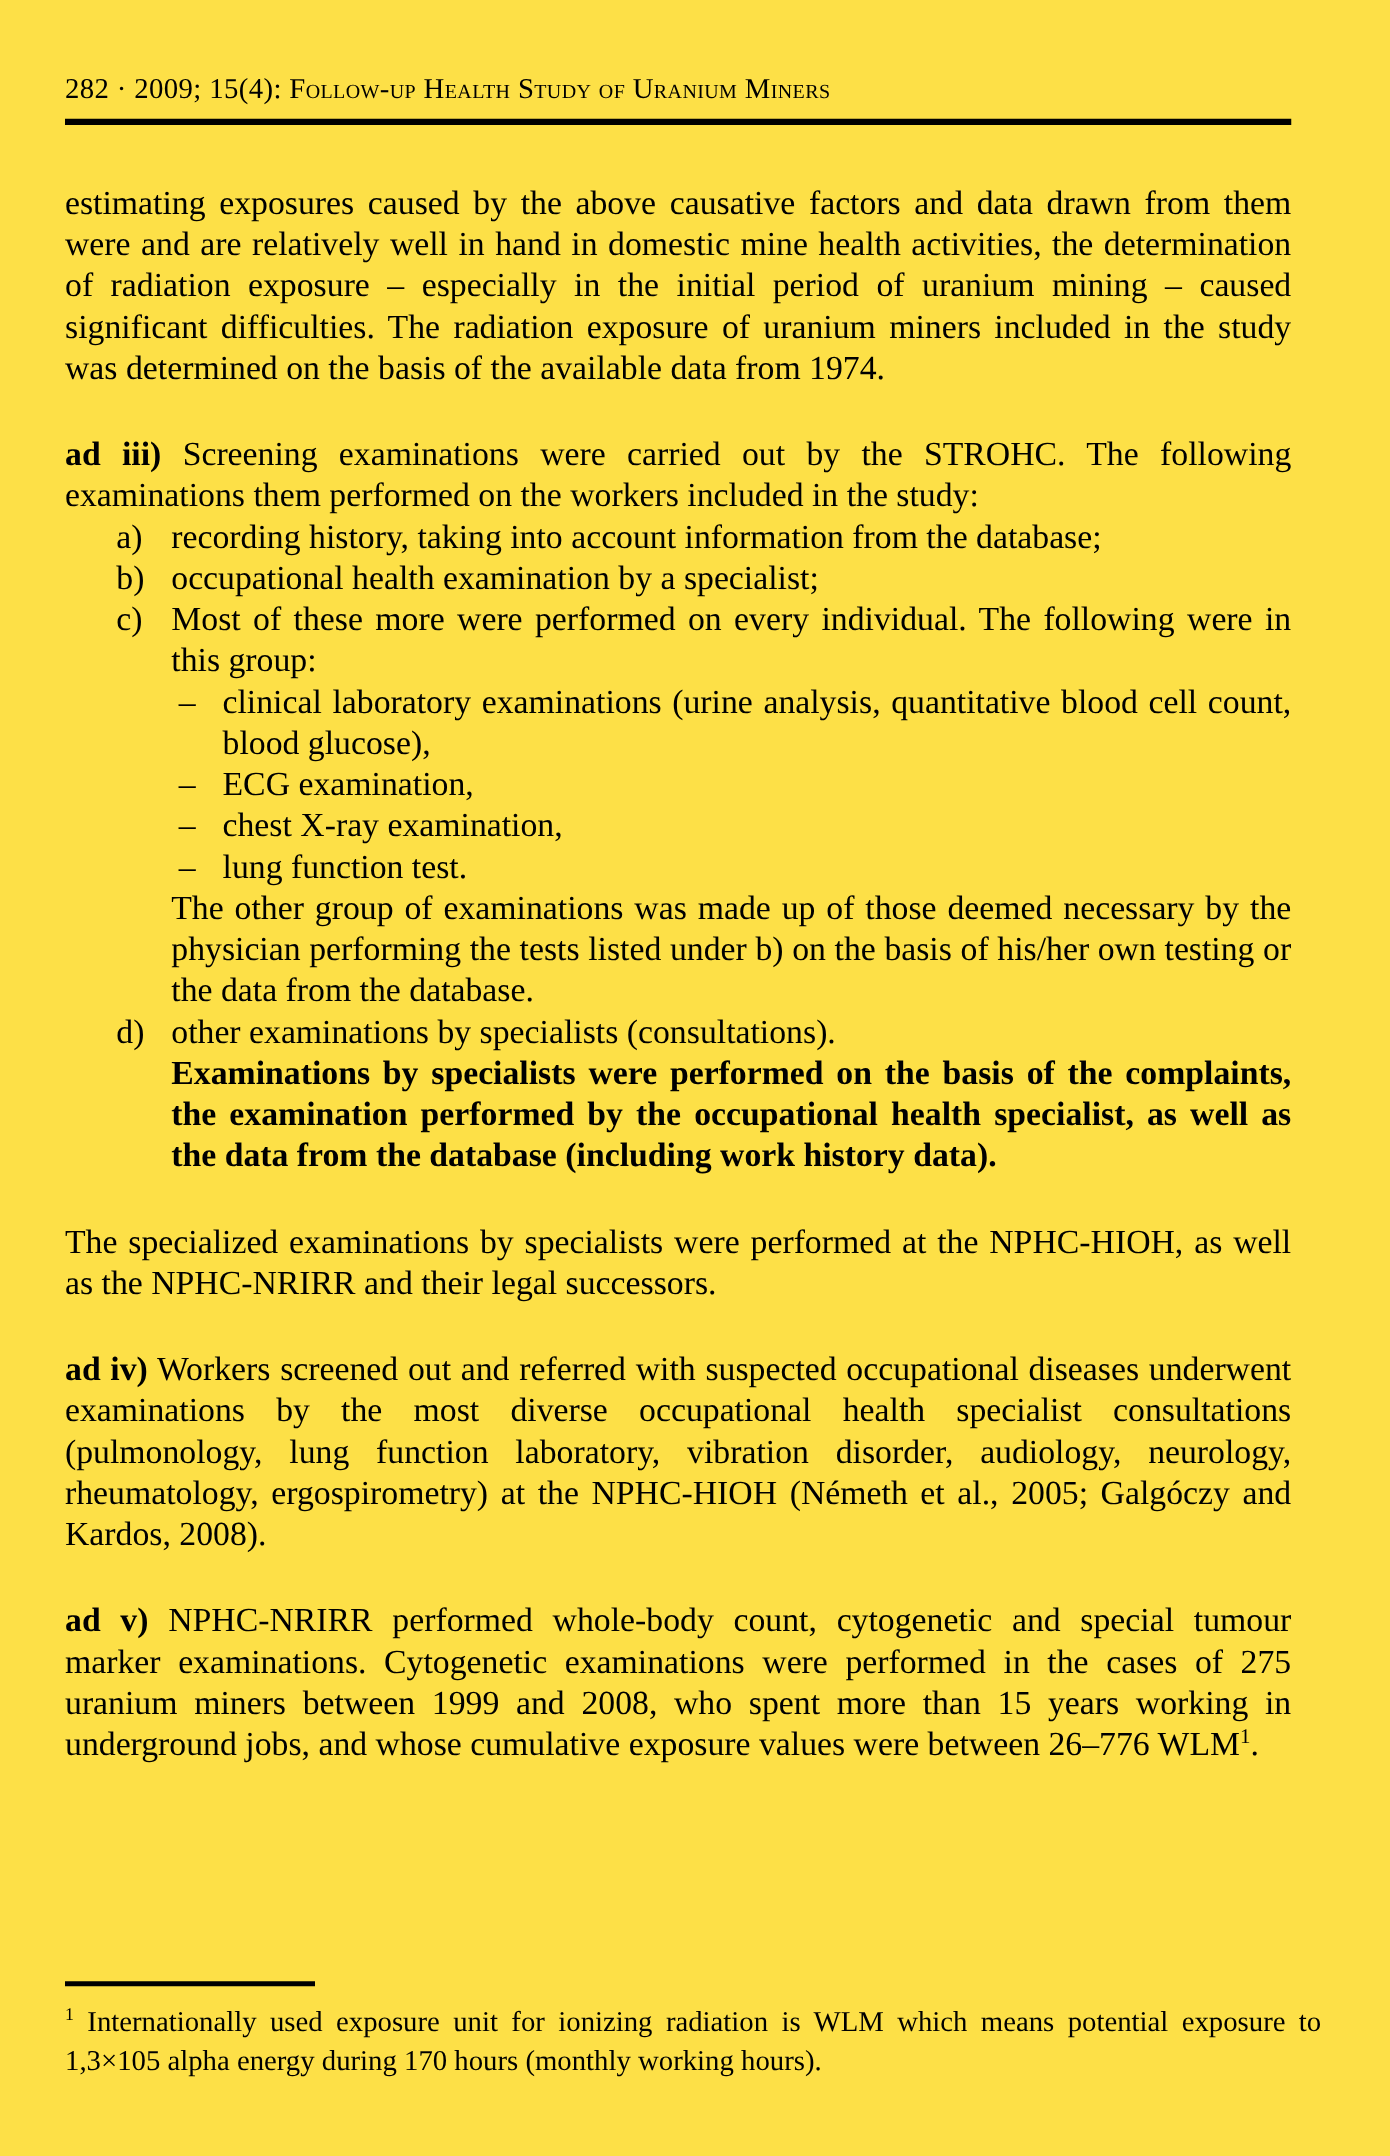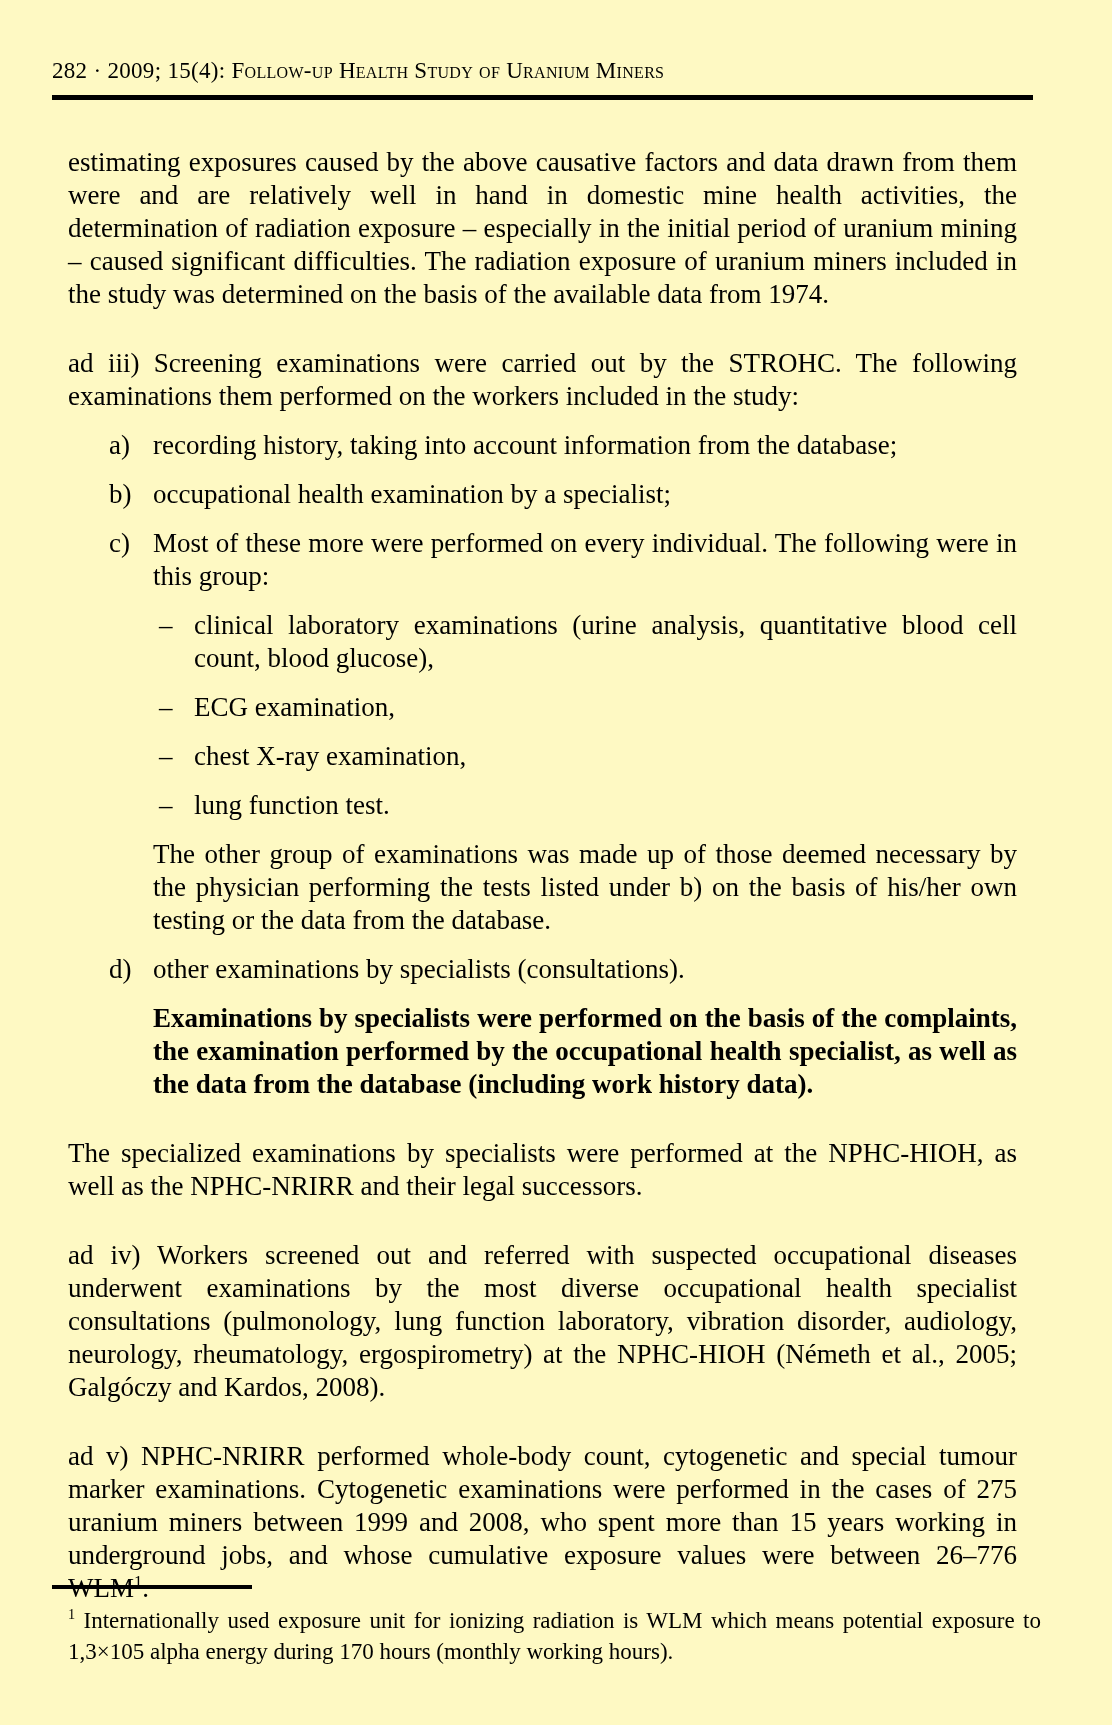--- a/index.html
+++ b/index.html
@@ -1,47 +1,47 @@
 <!DOCTYPE html>
 <html><head>
 <meta charset="utf-8">
 <style>
   html, body { margin: 0; padding: 0; background: #ffffff; }
   .page {
     position: relative;
     width: 1112px;
     height: 1725px;
-    background: #fef9c3;
+    background: #fde047;
     color: #000000;
     font-family: "Liberation Serif", "DejaVu Serif", serif;
     overflow: hidden;
     box-sizing: border-box;
     padding: 58px 79px 0 52px;
   }
   .running-head {
     font-size: 23px;
     line-height: 26px;
     white-space: nowrap;
     letter-spacing: 0.3px;
   }
   .sc { font-variant: small-caps; }
   .header-rule {
     height: 5px;
     background: #000000;
     margin-top: 11px;
   }
-  p, .li, .subpara { margin: 16px; }
+  p, .li, .subpara { margin: 0; }
   .para, .li, .subpara {
     font-size: 27px;
     line-height: 33px;
     text-align: justify;
   }
   .intro { margin-top: 46px; }
   .section-gap { margin-top: 36px; }
-  b { font-weight: normal; }
+  b { font-weight: bold; }
   .li { position: relative; }
   .l1 { padding-left: 85px; }
   .l1 > .marker { position: absolute; left: 41px; top: 0; }
   .l2 { padding-left: 126px; }
   .l2 > .marker { position: absolute; left: 91px; top: 0; }
   .subpara { padding-left: 85px; }
   .bold-block { font-weight: bold; }
   sup {
     font-size: 0.62em;
     line-height: 0;

